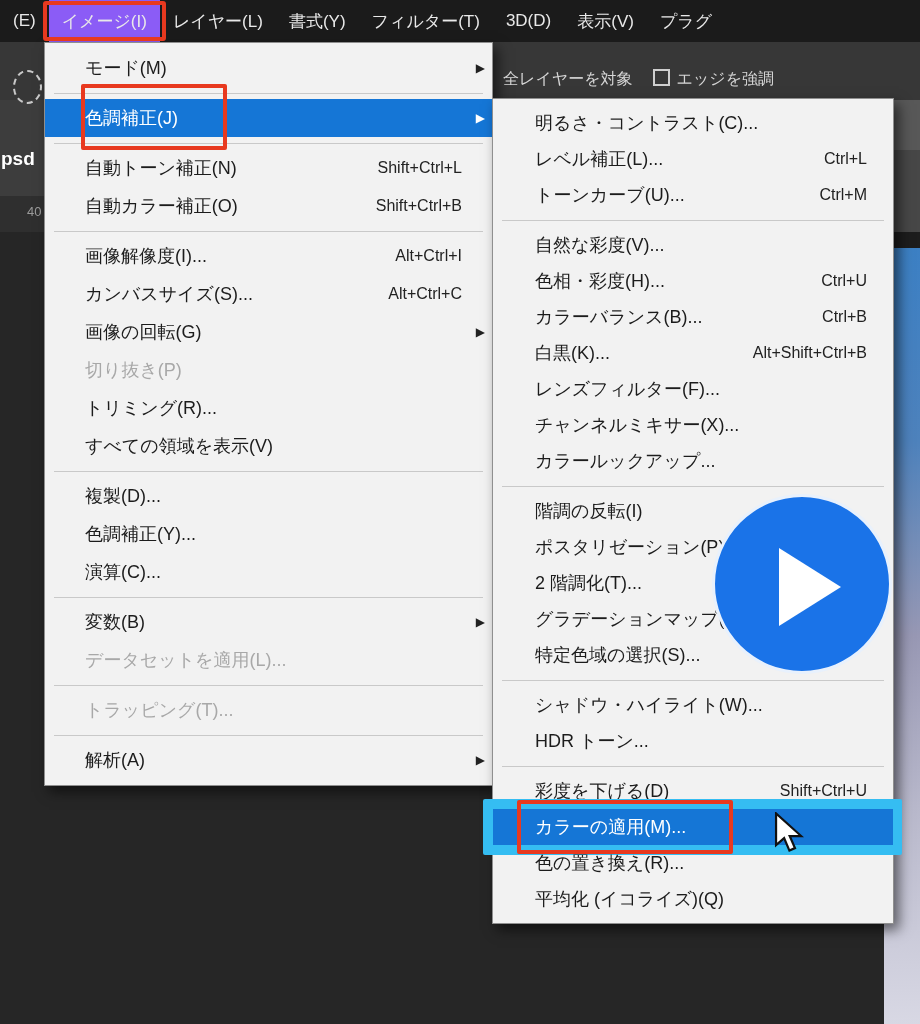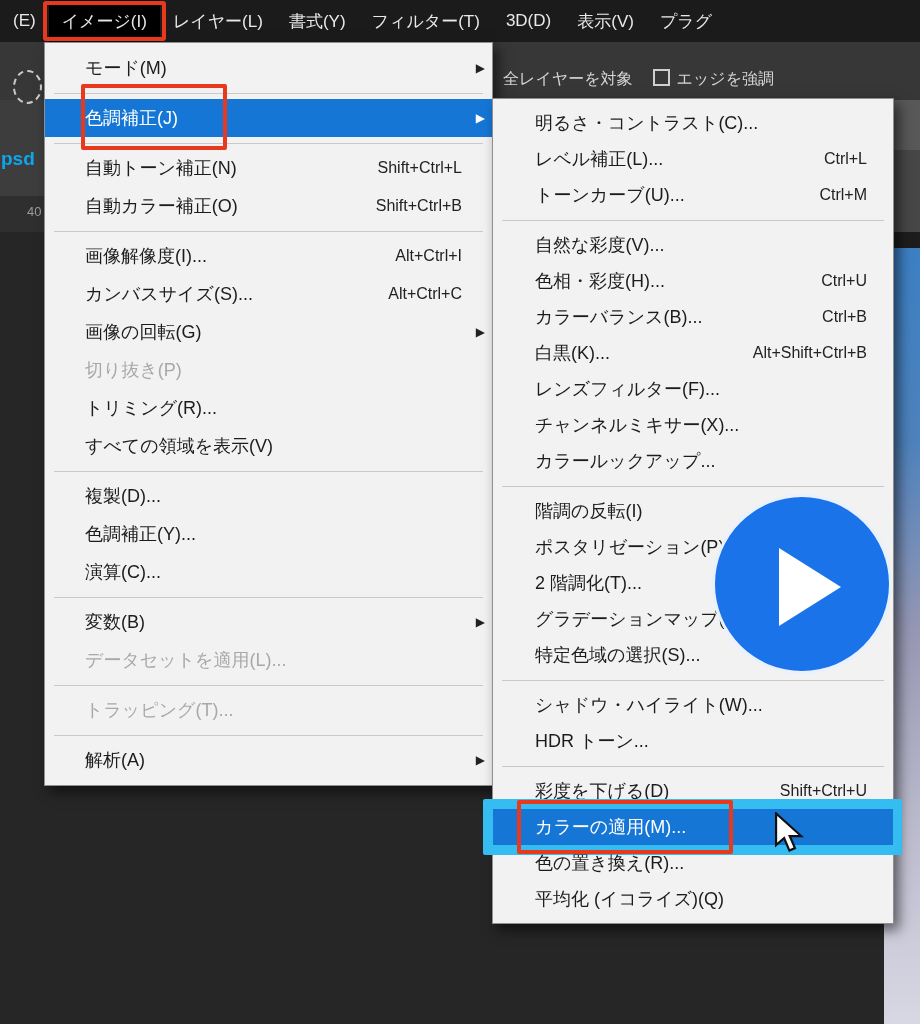--- a/index.html
+++ b/index.html
@@ -3,32 +3,32 @@
 <meta charset="utf-8">
 <style>
   html,body{margin:0;padding:0;background:#111;}
   .stage{position:relative;width:920px;height:1024px;overflow:hidden;background:#262626;
          font-family:"Liberation Sans","DejaVu Sans",sans-serif;}
 
   
   .menubar{position:absolute;left:0;top:0;width:920px;height:42px;background:#1b1b1b;
            display:flex;align-items:stretch;color:#e9e9e9;font-size:17px;}
   .mb-item{display:flex;align-items:center;padding:0 13px;position:relative;white-space:nowrap;}
-  .mb-item.active{background:#000000;}
+  .mb-item.active{background:#8b5cf6;}
   .mb-redbox{position:absolute;left:-6px;right:-6px;top:1px;bottom:1px;
              border:4px solid var(--hl);border-radius:3px;z-index:3;}
 
   
   .optionsbar{position:absolute;left:0;top:42px;width:920px;height:58px;background:#373737;}
   .opt-text{position:absolute;left:503px;top:69px;color:#d6d6d6;font-size:16px;
             display:flex;align-items:flex-start;white-space:nowrap;z-index:1;}
   .chk{width:13px;height:13px;border:2px solid #cfcfcf;display:inline-block;
        margin:0 7px 0 20px;background:transparent;}
   .left-tab{position:absolute;left:0;top:100px;width:44px;height:96px;background:#3d3d3d;}
-  .psd{position:absolute;left:1px;top:148px;color:#0ea5e9;font-weight:bold;font-size:19px;z-index:1;text-align:right;}
+  .psd{position:absolute;left:1px;top:148px;color:#ffffff;font-weight:bold;font-size:19px;z-index:1;text-align:right;}
   .left-ruler{position:absolute;left:0;top:196px;width:44px;height:36px;background:#2f2f2f;}
   .ruler-num{position:absolute;left:27px;top:204px;color:#9a9a9a;font-size:13px;z-index:1;}
   .marquee-icon{position:absolute;left:13px;top:70px;width:25px;height:30px;
                 border:2px dashed #c9c9c9;border-radius:50%;z-index:1;}
   .right-ui-1{position:absolute;left:884px;top:100px;width:36px;height:50px;background:#585858;}
   .right-ui-2{position:absolute;left:884px;top:150px;width:36px;height:82px;background:#474747;}
   .right-ui-3{position:absolute;left:884px;top:232px;width:36px;height:16px;background:#1d1d1d;}
   .sky{position:absolute;left:884px;top:248px;width:36px;height:776px;
        background:linear-gradient(180deg,#3c80c4 0%,#4e82bc 25%,#9898b4 50%,#b8b8cb 72%,#d8d8e4 100%);}
 

